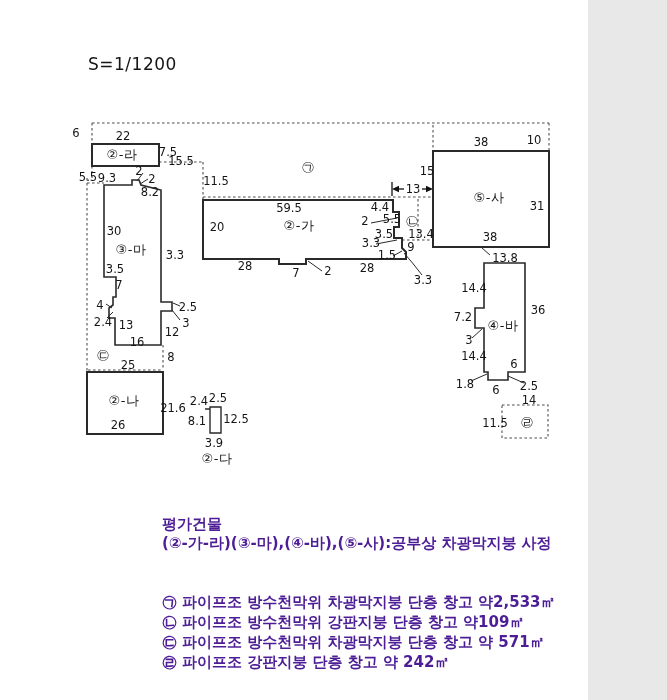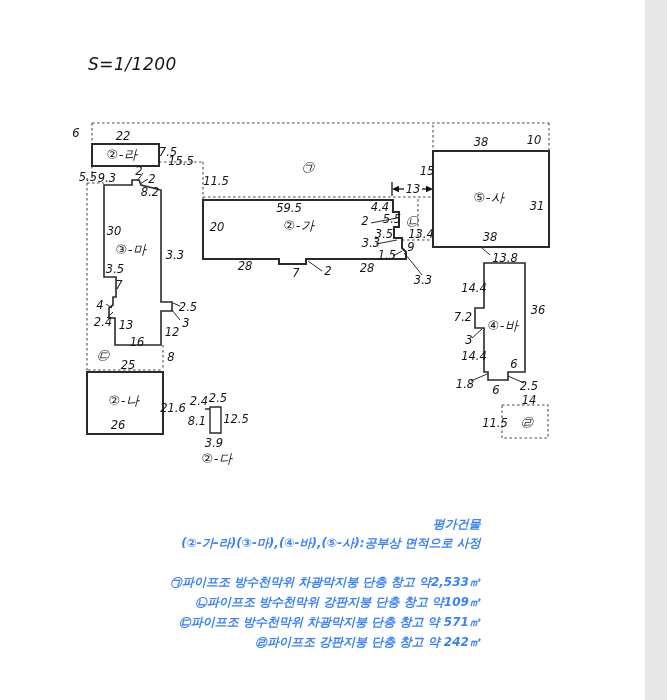--- a/index.html
+++ b/index.html
@@ -1,41 +1,40 @@
 <!DOCTYPE html>
 <html><head>
 <meta charset="utf-8">
 <style>
   html,body{margin:0;padding:0;background:#e8e8e8;}
   .page{
-    position:relative;width:645px;height:700px;background:#ffffff;
+    position:relative;width:588px;height:700px;background:#ffffff;
     font-family:"DejaVu Sans","Liberation Sans",sans-serif;color:#141414;
     overflow:hidden;
-    font-style:italic;
   }
   .scale{
     position:absolute;left:88px;top:54px;font-size:17px;font-weight:500;
     letter-spacing:.5px;color:#151515;
   }
   svg{position:absolute;left:0;top:0;}
   .dash path{fill:none;stroke:#4f4f4f;stroke-width:1.1;stroke-dasharray:2.6 2.4;}
   .bld path{fill:#ffffff;stroke:#2a2a2a;}
   .ptr path,.ptr line{fill:none;stroke:#2a2a2a;stroke-width:1;}
   .arw line{stroke:#111;stroke-width:1.3;}
   .arw polygon{fill:#111;}
   #labels text{
     font-family:"DejaVu Sans","Liberation Sans",sans-serif;
     font-size:11.5px;fill:#151515;text-anchor:middle;dominant-baseline:middle;
   }
   #labels text.bl{font-size:13px;font-weight:500;letter-spacing:.5px;}
   #labels text.sym{font-size:12.5px;}
-  .notes{position:absolute;left:162px;top:515px;font-size:12px;font-weight:600;
-    color:#3b82f6;line-height:18px;white-space:nowrap;text-align:right;}
+  .notes{position:absolute;left:162px;top:515px;font-size:15px;font-weight:600;
+    color:#4c1d95;line-height:18px;white-space:nowrap;}
   .notes .sub{margin-top:1px;}
-  .legend{margin-top:20px;}
+  .legend{margin-top:40px;}
   .legend .row{line-height:20px;}
   .legend .sym{display:inline-block;width:20px;}
 </style>
 </head>
 <body>
 
 <div class="page">
 
   <div class="scale">S=1/1200</div>
 
@@ -163,21 +162,21 @@
         <text x="496" y="390">6</text>
         <text x="529" y="386">2.5</text>
         <text x="529" y="400">14</text>
         <text x="495" y="423">11.5</text>
         <text x="527" y="422" class="sym">㉣</text>
       </g>
   </svg>
 
   <div class="notes">
     <div>평가건물</div>
-    <div class="sub">(②-가-라)(③-마),(④-바),(⑤-사):공부상 면적으로 사정</div>
+    <div class="sub">(②-가-라)(③-마),(④-바),(⑤-사):공부상 차광막지붕 사정</div>
     <div class="legend">
       <div class="row">
         <span class="sym">㉠</span><span>파이프조 방수천막위 차광막지붕 단층 창고 약2,533㎡</span>
       </div>
       <div class="row">
         <span class="sym">㉡</span><span>파이프조 방수천막위 강판지붕 단층 창고 약109㎡</span>
       </div>
       <div class="row">
         <span class="sym">㉢</span><span>파이프조 방수천막위 차광막지붕 단층 창고 약 571㎡</span>
       </div>

